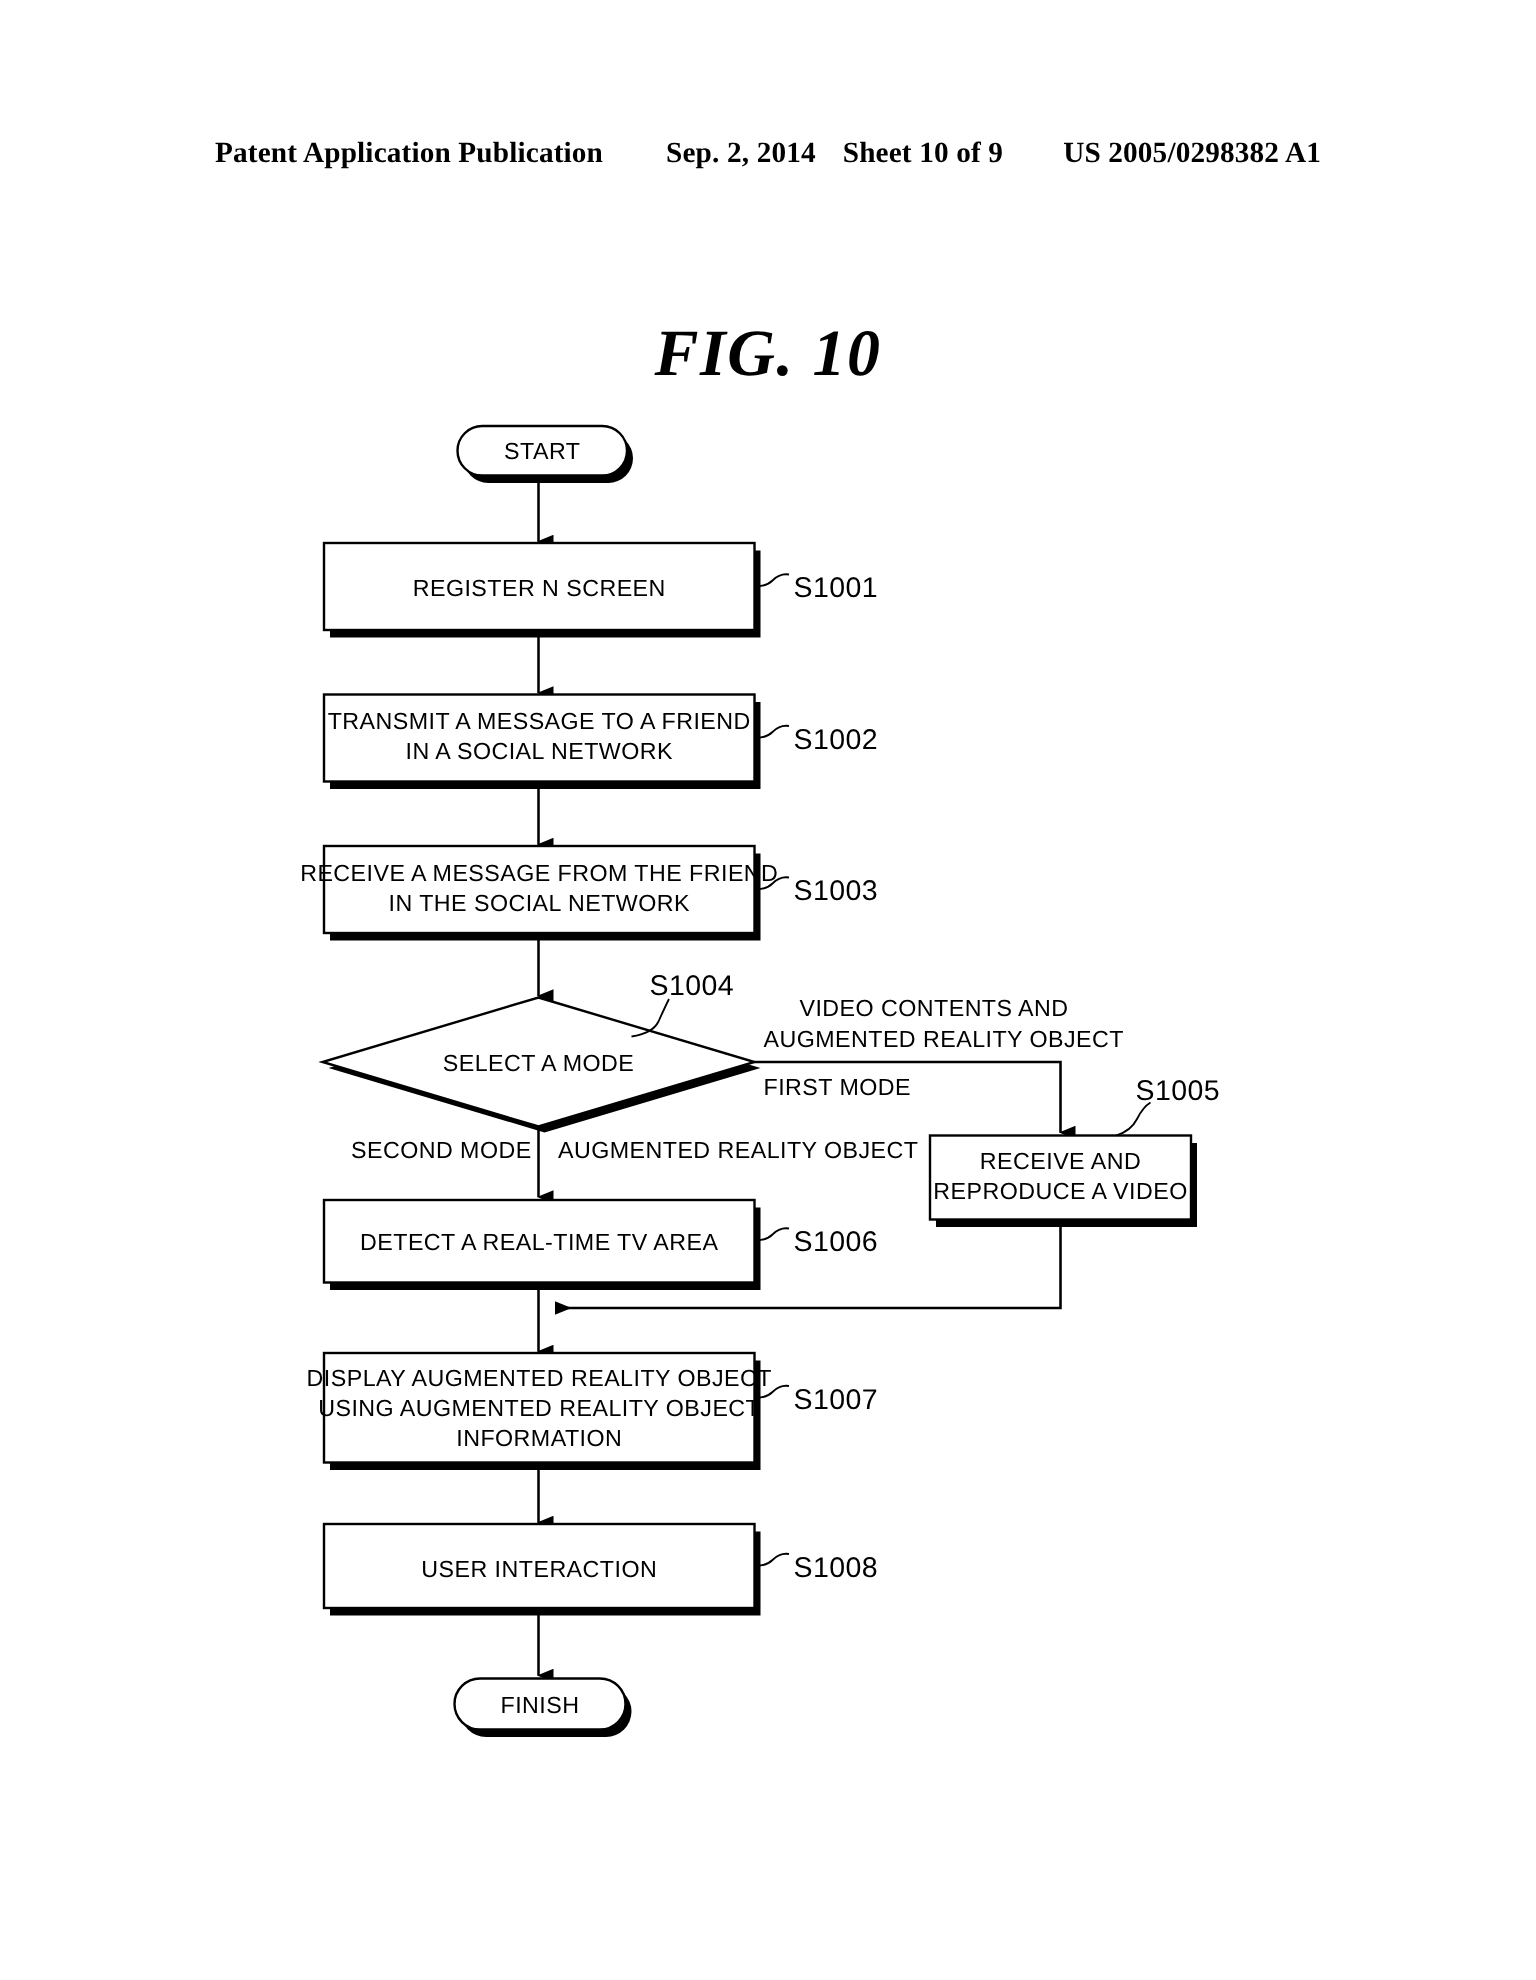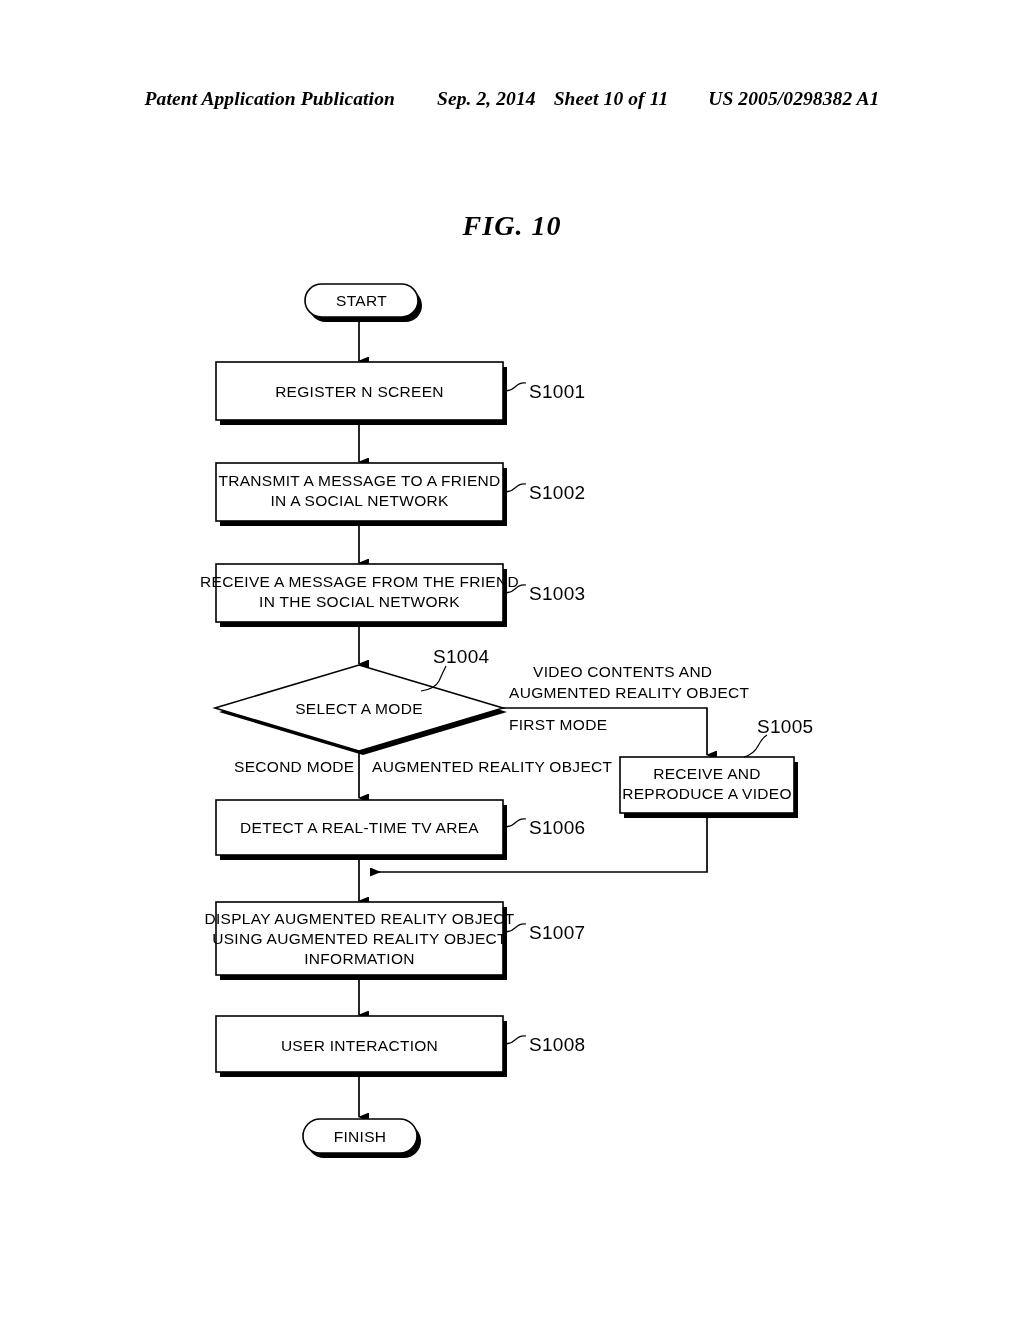--- a/index.html
+++ b/index.html
@@ -25,45 +25,44 @@
   }
   
   .header {
     position: absolute;
     left: 0;
     top: 84px;
     width: 1024px;
     height: 30px;
     display: flex;
     flex-direction: row;
-    align-items: center;
+    align-items: flex-end;
     justify-content: center;
     font-family: "Liberation Serif", serif;
     font-weight: bold;
     font-size: 19.5px;
     letter-spacing: 0.1px;
     white-space: nowrap;
-    font-style: italic;
   }
   .header .h-pub { margin-right: 42px; }
   .header .h-date { margin-right: 18px; }
   .header .h-sheet { margin-right: 40px; }
   .header .h-num { }
 
   
   .fig-title {
     position: absolute;
     left: 0;
     top: 210px;
     width: 1024px;
     text-align: center;
     font-family: "Liberation Serif", serif;
     font-style: italic;
     font-weight: bold;
-    font-size: 28px;
+    font-size: 44px;
     letter-spacing: 1px;
   }
 
   
   #flow {
     position: absolute;
     left: 0;
     top: 0;
     width: 1024px;
     height: 1320px;
@@ -106,21 +105,21 @@
   }
 </style>
 </head>
 <body>
 
 <div id="sheet">
 
   <div class="header">
     <span class="h-pub">Patent Application Publication</span>
     <span class="h-date">Sep. 2, 2014</span>
-    <span class="h-sheet">Sheet 10 of 11</span>
+    <span class="h-sheet">Sheet 10 of 9</span>
     <span class="h-num">US 2005/0298382 A1</span>
   </div>
 
   <div class="fig-title">FIG. 10</div>
 
   <svg id="flow" viewBox="0 0 1024 1320">
     <defs>
       <marker id="arrowDown" markerWidth="9" markerHeight="11" refX="4.5" refY="10" orient="auto" markerUnits="userSpaceOnUse">
         <path d="M0,0 L9,0 L4.5,11 Z" fill="#000000"></path>
       </marker>

